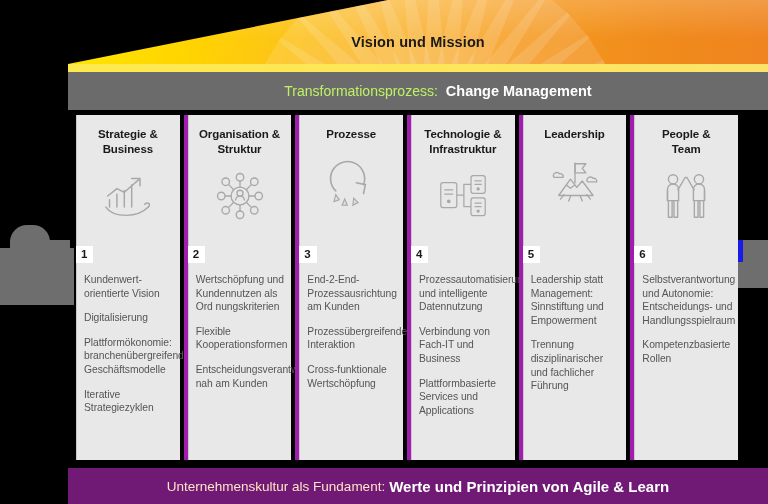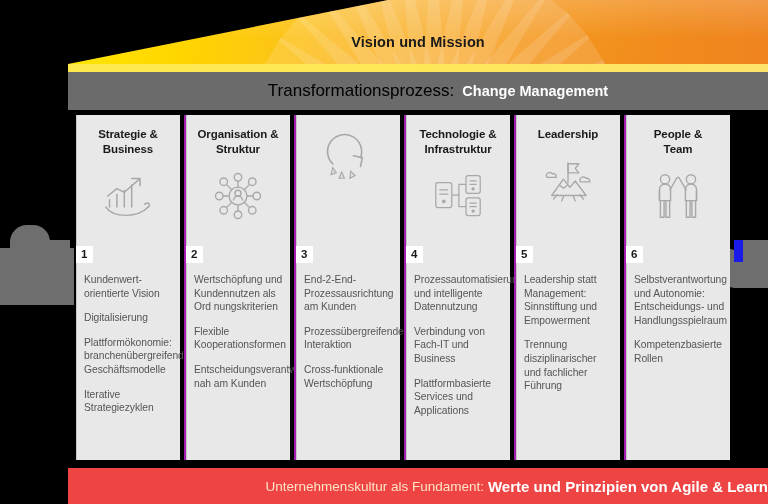--- a/index.html
+++ b/index.html
@@ -44,49 +44,49 @@
     letter-spacing:0.1px;line-height:20px;
   }
   #roof-underline{position:absolute;left:68px;top:64px;width:700px;height:8px;
     background:linear-gradient(90deg,#ffe94d 0%,#ffe658 50%,#fde36a 100%);}
 
   
   #trans-bar{
     position:absolute;left:68px;top:72px;width:700px;height:38px;background:#6b6b6b;
     display:flex;align-items:center;justify-content:center;
   }
-  #trans-bar .light{color:#000000;font-size:17px;font-weight:normal;margin-left:40px;}
+  #trans-bar .light{color:#bef264;font-size:14px;font-weight:normal;margin-left:40px;}
   #trans-bar .strong{color:#ffffff;font-size:14.5px;font-weight:bold;margin-left:8px;}
 
   
   #pillars{position:absolute;left:76px;top:115px;width:662px;height:345px;display:flex;gap:4px;}
   .pillar{
     width:104px;height:345px;background:#e8e8e8;position:relative;
     box-shadow:1px 0 0 #c9c9c9 inset;
   }
-  .pillar:not(:first-child){border-left:2px solid #a21caf;}
+  .pillar:not(:first-child){border-left:4px solid #a21caf;}
   .p-head{
     padding:12px 6px 0 6px;text-align:center;font-size:11.5px;font-weight:bold;
     color:#1a1a1a;line-height:15px;letter-spacing:-0.1px;
   }
   .p-icon{height:62px;display:flex;align-items:center;justify-content:center;margin-top:8px;}
   .p-num{
     position:absolute;left:0px;top:131px;background:#ffffff;color:#1a1a1a;
     font-size:11.5px;font-weight:bold;padding:2px 6px 2px 5px;line-height:13px;
   }
   .p-list{position:absolute;left:8px;top:158px;width:92px;}
   .p-item{
     font-size:10.3px;line-height:13.6px;color:#555555;margin-bottom:11px;
     letter-spacing:-0.05px;word-break:normal;
   }
 
   
   #footer{
-    position:absolute;left:68px;top:468px;width:700px;height:36px;background:#ef4444;
-    display:flex;align-items:center;justify-content:flex-end;
+    position:absolute;left:68px;top:468px;width:700px;height:36px;background:#701a75;
+    display:flex;align-items:center;justify-content:center;
   }
   #footer .light{color:#ffe3c7;font-size:13.5px;}
   #footer .strong{color:#ffffff;font-size:15px;font-weight:bold;margin-left:4px;}
 </style>
 </head>
 <body>
 
 <div id="stage">
 
   <div class="artifact" id="art-left-arm"></div>
@@ -177,20 +177,23 @@
           </svg>
         </div>
         <div class="p-num">2</div>
         <div class="p-list">
           <div class="p-item">Wertschöpfung und Kundennutzen als Ord nungskriterien</div>
           <div class="p-item">Flexible Kooperationsformen</div>
           <div class="p-item">Entscheidungsverantwortung nah am Kunden</div>
         </div>
       </div>
       <div class="pillar">
+        <div class="p-head">
+          <div>Prozesse</div>
+        </div>
         <div class="p-icon">
           <svg viewBox="0 0 60 58" width="54" height="52" fill="none" stroke="#a8a8a8" stroke-width="1.8" stroke-linecap="round">
             <path d="M13 40 A19 19 0 1 1 44 33"></path>
             <path d="M36 31 L46 33 L44 43" fill="none"></path>
             <path d="M13 44 l4 6 l-6 2 z" fill="#dcdcdc" stroke="#a8a8a8" stroke-width="1.2"></path>
             <path d="M23 49 l3 7 l-6 0 z" fill="#dcdcdc" stroke="#a8a8a8" stroke-width="1.2"></path>
             <path d="M33 48 l5 5 l-6 3 z" fill="#dcdcdc" stroke="#a8a8a8" stroke-width="1.2"></path>
           </svg>
         </div>
         <div class="p-num">3</div>

